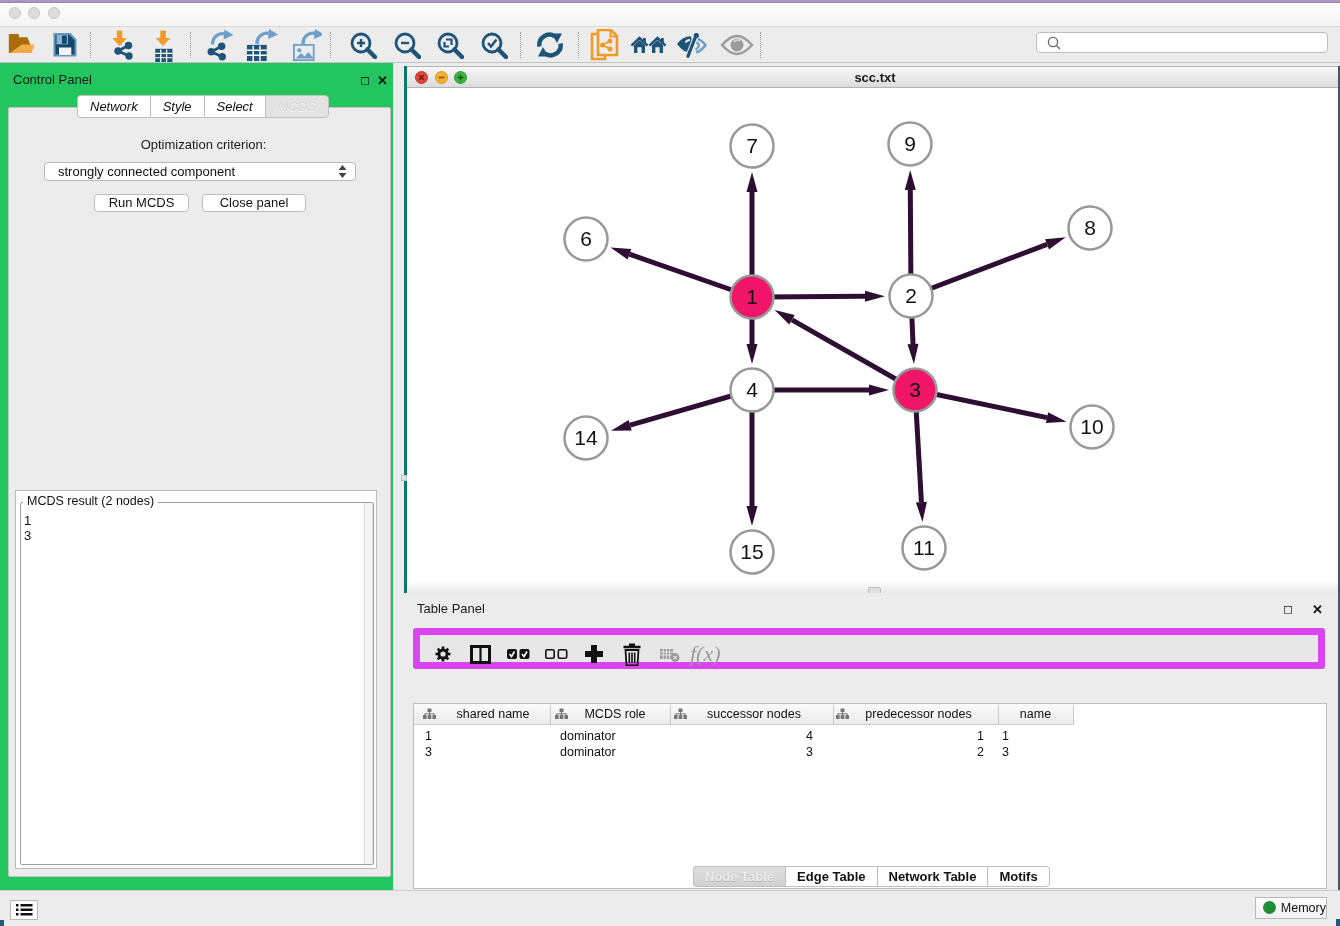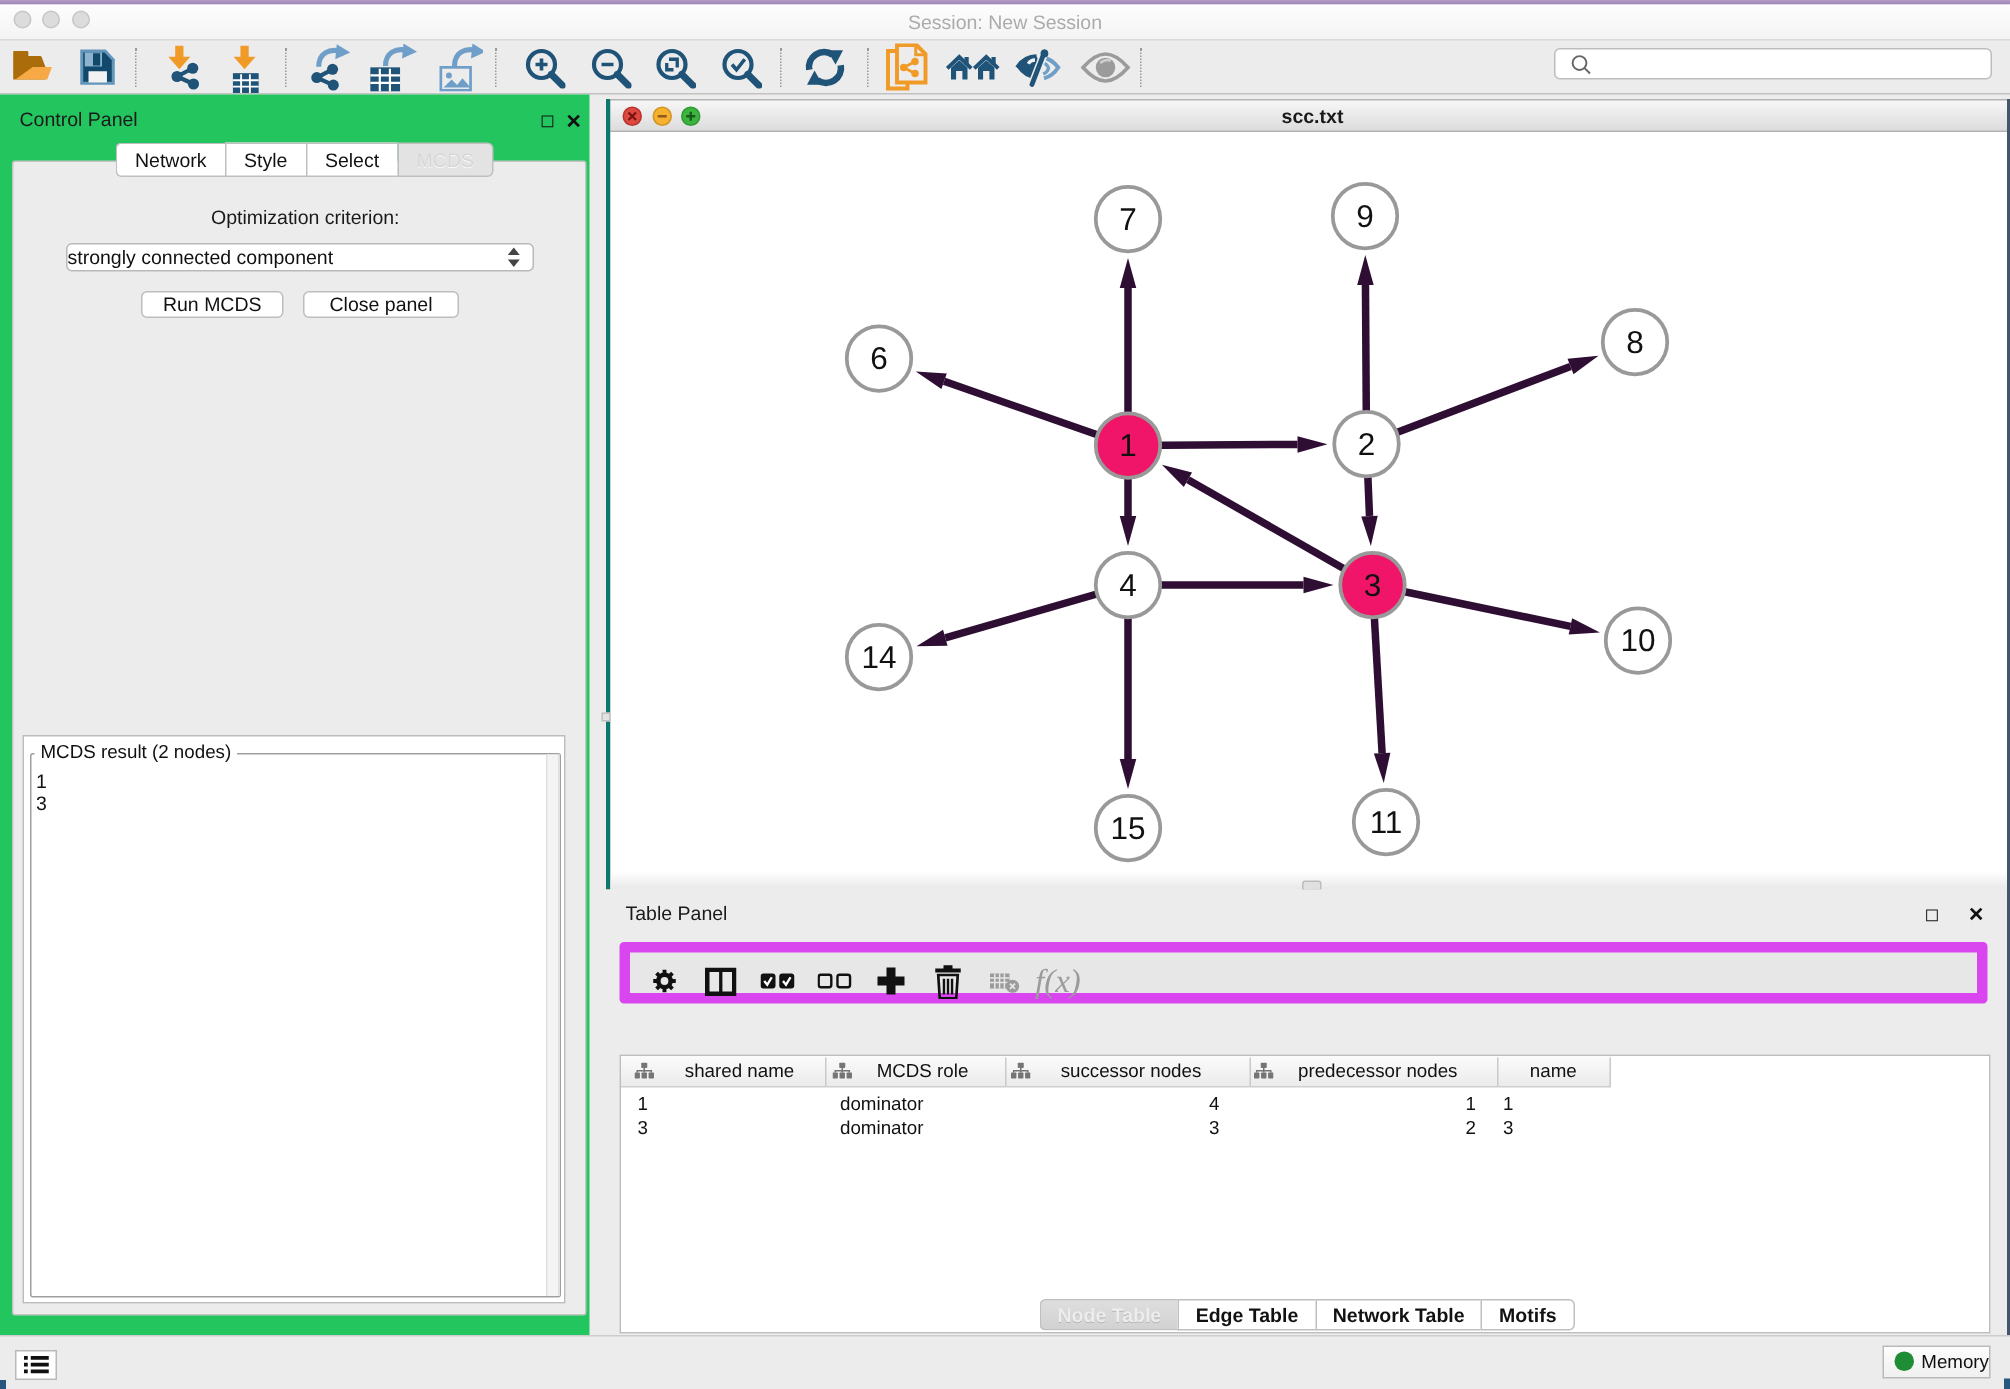--- a/index.html
+++ b/index.html
@@ -14,27 +14,27 @@
 #titletext { position:absolute; top:4px; left:0; width:1340px; text-align:center; font-size:13px; color:#ababab; }
 #toolbar { left:0; top:28px; width:1340px; height:35px; background:#ececec; border-bottom:1px solid #c2c2c2; }
 .tbi { position:absolute; }
 .tsep { position:absolute; top:4px; width:1px; height:26px; border-left:1px dotted #999; }
 #search { position:absolute; left:1036px; top:4px; width:292px; height:21px; background:#fff; border:1px solid #bdbdbd; border-radius:4px; }
 
 
 #cpanel { left:0; top:63px; width:393px; height:827px; background:#22c55e; }
 #cptitle { position:absolute; left:13px; top:9px; font-size:13px; color:#1a1a1a; }
 .wbtn { position:absolute; font-size:12px; color:#111; }
-#cptabs { position:absolute; left:77px; top:32px; height:23px; font-size:13px; z-index:3; }
+#cptabs { position:absolute; left:77px; top:32px; height:23px; font-size:13px; z-index:3;font-style:italic; }
 .ctab { float:left; height:23px; line-height:22px; padding:0 12px; background:#fff; border:1px solid #bfbfbf; border-right:none; text-align:center; color:#111; }
 .ctab:first-child { border-top-left-radius:4px; border-bottom-left-radius:4px; }
 .ctab.sel { background:#e3e3e3; color:#d6d6d6; text-shadow:0 1px 0 #fafafa; border-right:1px solid #bfbfbf; border-top-right-radius:4px; border-bottom-right-radius:4px; }
 #cpbox { position:absolute; left:8px; top:44px; width:383px; height:770px; border:1px solid #c5c5c5; border-radius:2px; background:#ececec; z-index:1; }
 #optlabel { position:absolute; left:7px; top:74px; width:393px; text-align:center; font-size:13px; color:#1a1a1a; z-index:2; }
-#optsel { position:absolute; left:44px; top:99px; width:312px; height:19px; background:#fff; border:1px solid #b9b9b9; border-radius:4px; font-size:13px; color:#111; line-height:17px; z-index:2; }
+#optsel { position:absolute; left:44px; top:99px; width:312px; height:19px; background:#fff; border:1px solid #b9b9b9; border-radius:4px; font-size:13px; color:#111; line-height:17px; padding-left:13px; z-index:2; }
 .btn { position:absolute; top:131px; height:18px; background:#fff; border:1px solid #bdbdbd; border-radius:4px; font-size:13px; color:#111; text-align:center; line-height:16px; z-index:2; }
 #mcdswhite { position:absolute; left:15px; top:427px; width:362px; height:379px; background:#fff; border:1px solid #bcbcbc; z-index:2; }
 #mcdsborder { position:absolute; left:4px; top:11px; width:354px; height:363px; border:1px solid #9f9f9f; border-radius:2px; }
 #mcdslabel { position:absolute; left:7px; top:3px; background:#fff; padding:0 4px; font-size:12.5px; color:#111; }
 #mcdstext { position:absolute; left:8px; top:22px; font-size:13px; color:#111; line-height:15px; }
 #mcdssb { position:absolute; left:348px; top:12px; width:9px; height:361px; background:#f4f4f4; border-left:1px solid #e0e0e0; border-right:1px solid #e0e0e0; }
 
 
 #netwin { left:404px; top:66px; width:936px; height:527px; border-left:3px solid #0f766e; }
 #nettitle { position:absolute; left:0; top:0; width:936px; height:22px; background:linear-gradient(#f7f7f7,#dcdcdc); border-top:1px solid #b5b5b5; border-bottom:1px solid #b2b2b2; }
@@ -69,21 +69,20 @@
 
 #redge { position:absolute; left:1338px; top:66px; width:2px; height:824px; background:#43566b; }
 </style>
 </head>
 <body>
 <div class="abs" id="purple"></div>
 <div class="abs" id="titlebar">
   <div class="tl" style="left:9px"></div>
   <div class="tl" style="left:28px"></div>
   <div class="tl" style="left:48px"></div>
-  <div id="titletext">Session: New Session</div>
 </div>
 <div class="abs" id="toolbar">
   <div class="tsep" style="left:90px"></div>
     <div class="tsep" style="left:190px"></div>
     <div class="tsep" style="left:330px"></div>
     <div class="tsep" style="left:520px"></div>
     <div class="tsep" style="left:578px"></div>
     <div class="tsep" style="left:760px"></div>
     <svg class="tbi" style="left:6px;top:2px" width="32" height="30" viewBox="0 0 32 30">
 <path d="M2.8 23 V4.8 Q2.8 4 3.6 4 H12.1 Q12.9 4 12.9 4.8 V7.3 H20.8 Q21.4 7.3 21.7 7.9 L24.3 14.6 V23 Z" fill="#ab6d0b"></path>

